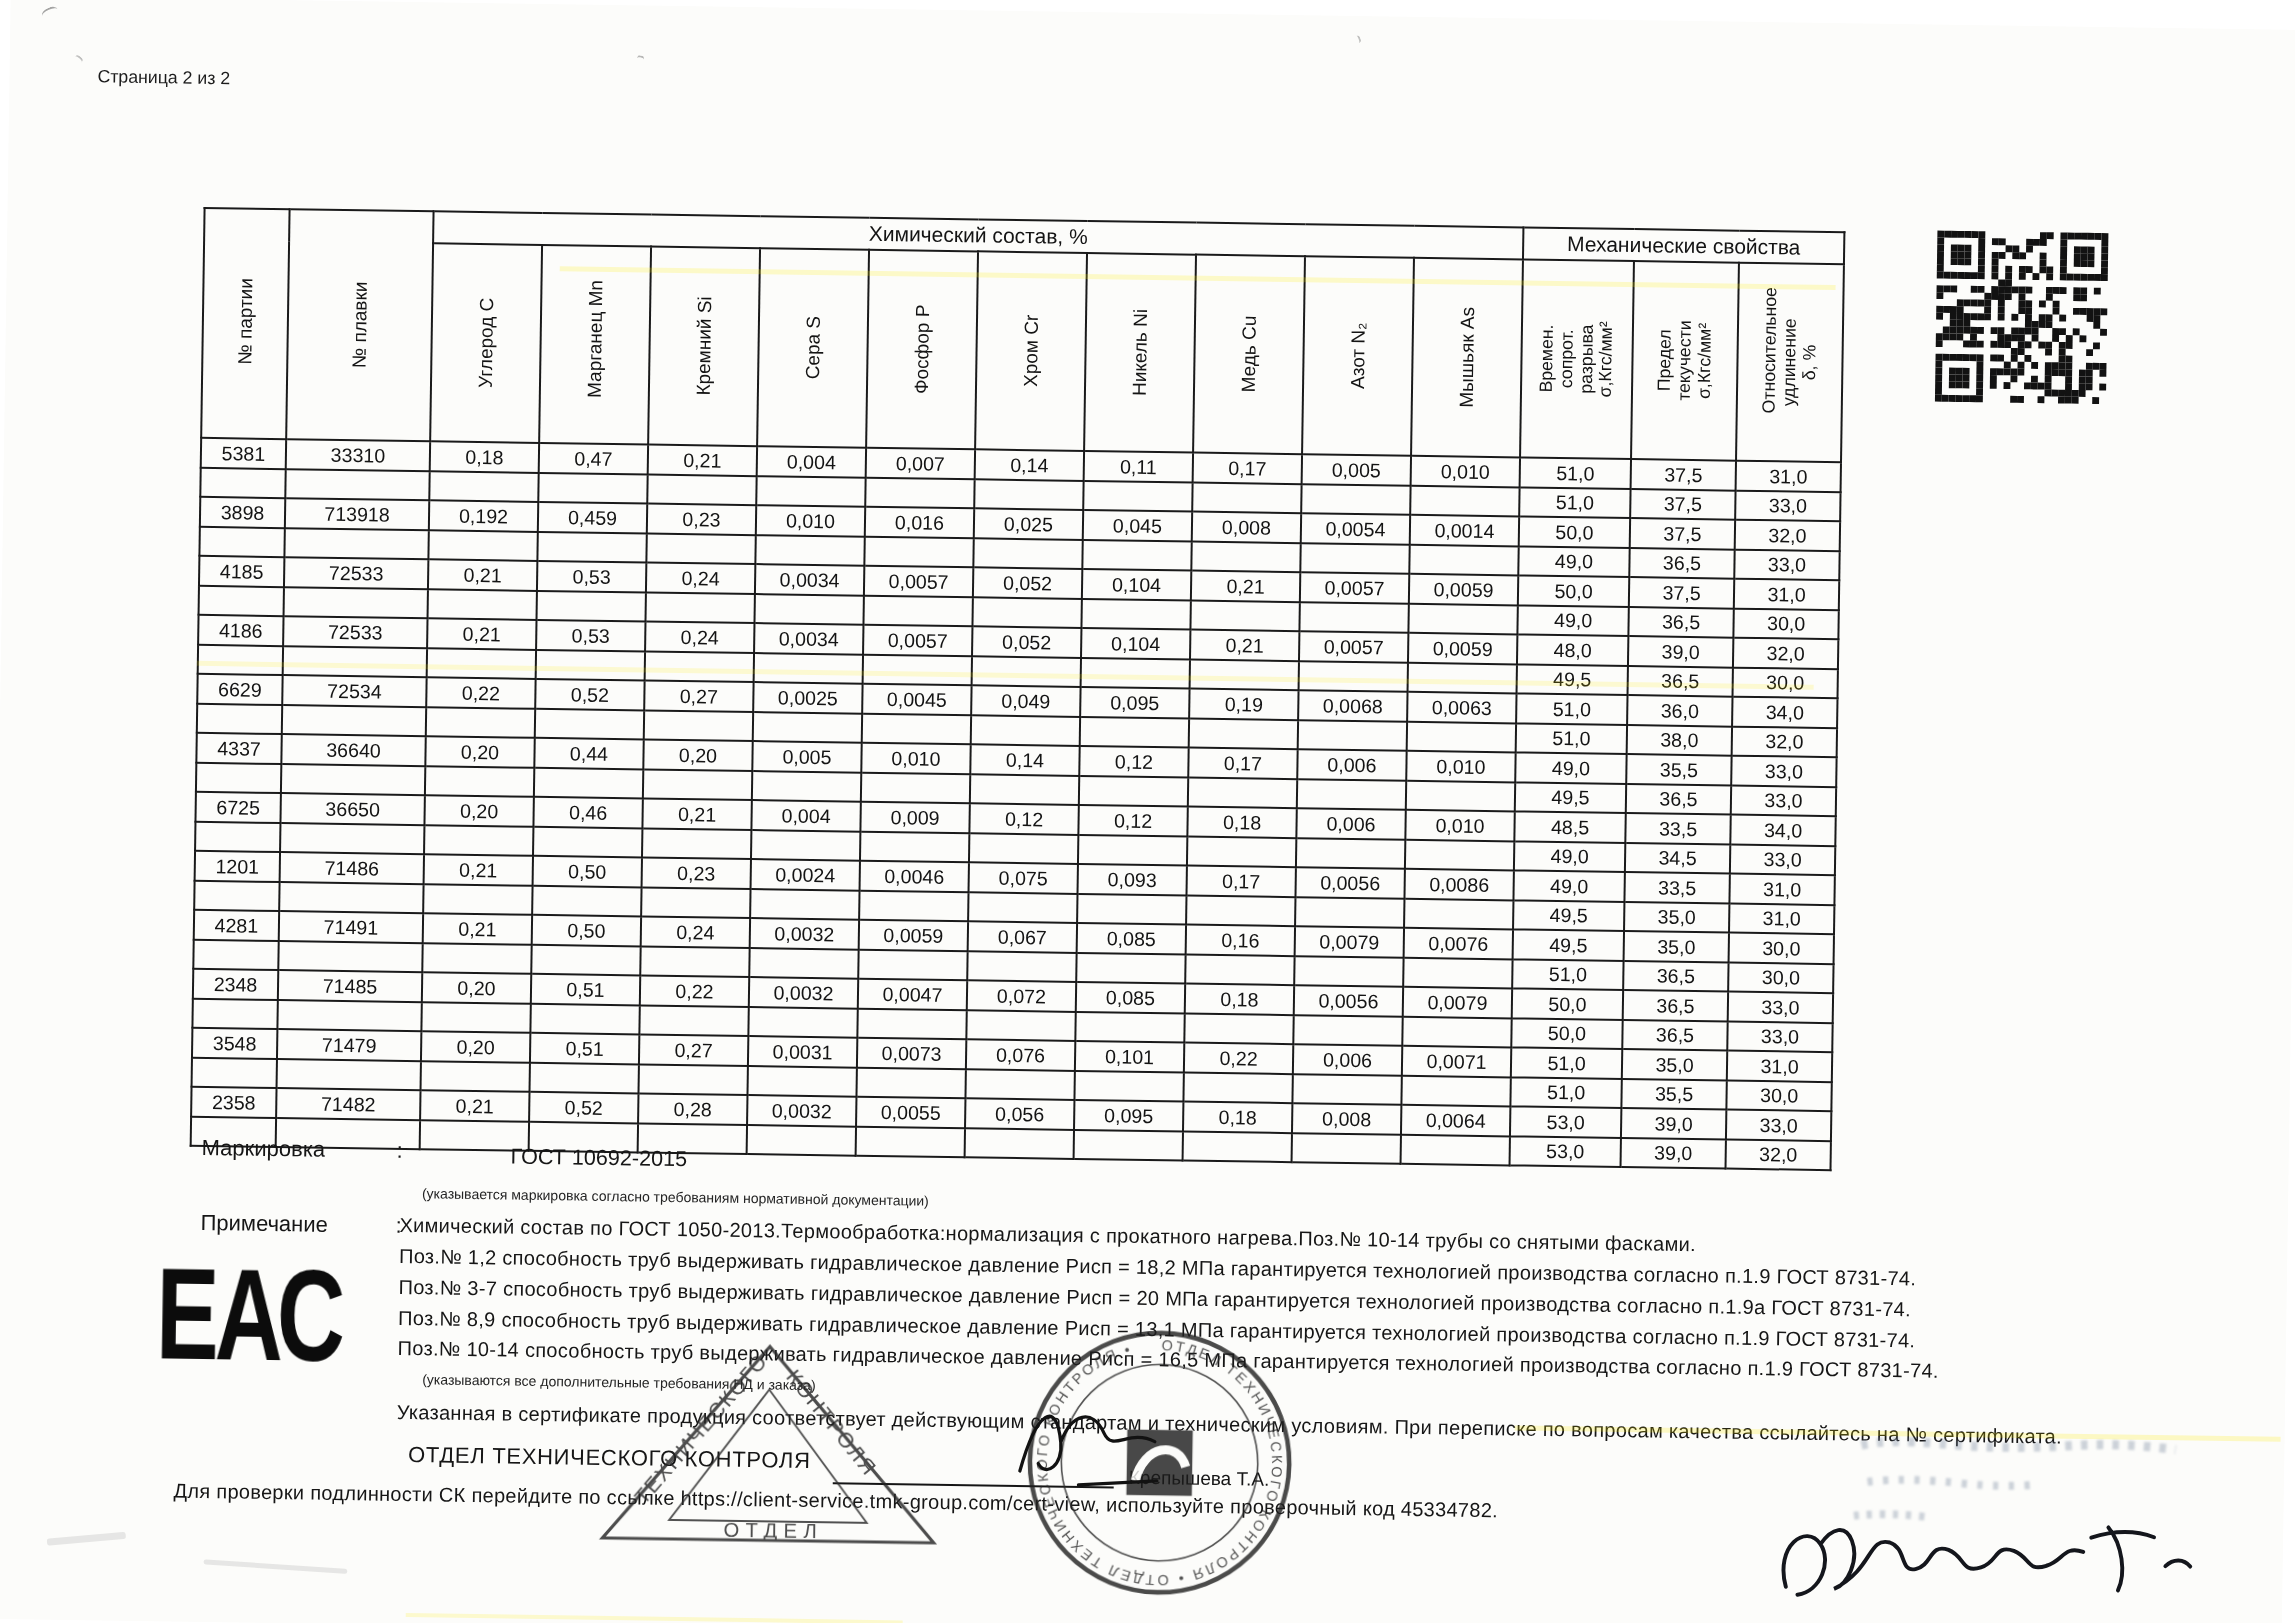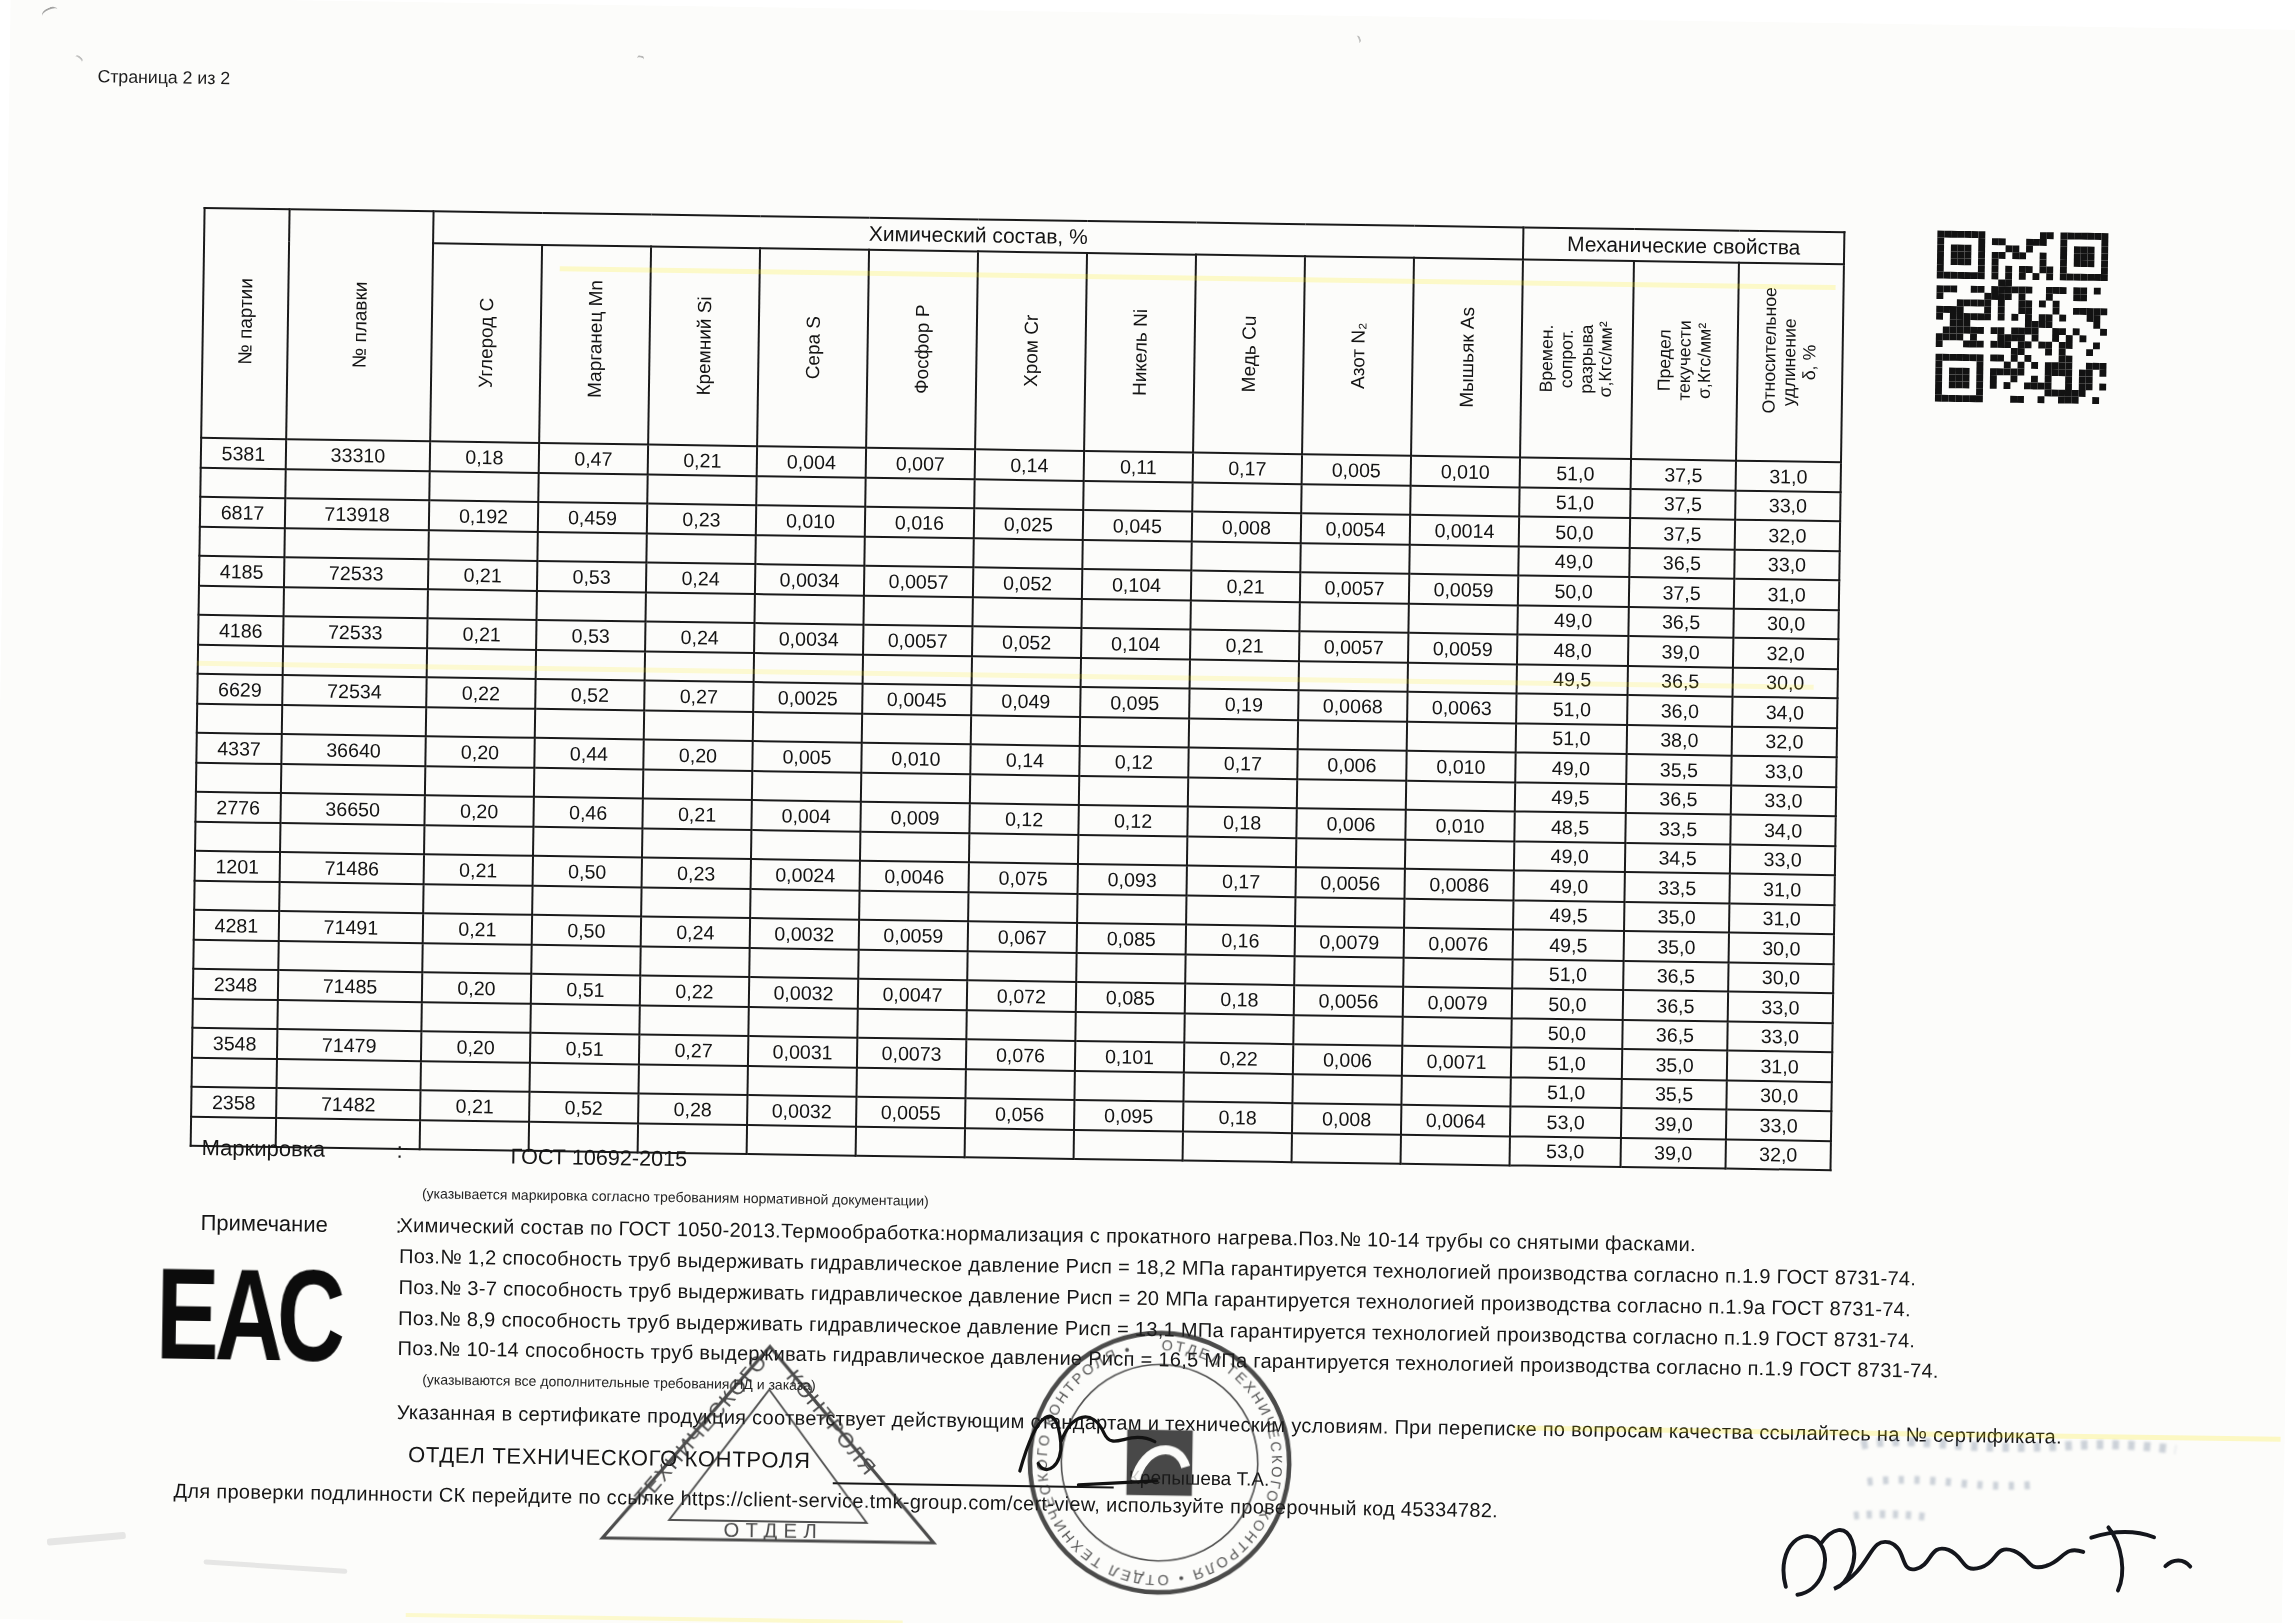--- a/index.html
+++ b/index.html
@@ -150,21 +150,21 @@
           <td></td>
           <td></td>
           <td></td>
           <td></td>
           <td></td>
           <td>51,0</td>
           <td>37,5</td>
           <td>33,0</td>
         </tr>
         <tr>
-          <td>6817</td>
+          <td>3898</td>
           <td>713918</td>
           <td>0,192</td>
           <td>0,459</td>
           <td>0,23</td>
           <td>0,010</td>
           <td>0,016</td>
           <td>0,025</td>
           <td>0,045</td>
           <td>0,008</td>
           <td>0,0054</td>
@@ -320,21 +320,21 @@
           <td></td>
           <td></td>
           <td></td>
           <td></td>
           <td></td>
           <td>49,5</td>
           <td>36,5</td>
           <td>33,0</td>
         </tr>
         <tr>
-          <td>2776</td>
+          <td>6725</td>
           <td>36650</td>
           <td>0,20</td>
           <td>0,46</td>
           <td>0,21</td>
           <td>0,004</td>
           <td>0,009</td>
           <td>0,12</td>
           <td>0,12</td>
           <td>0,18</td>
           <td>0,006</td>

